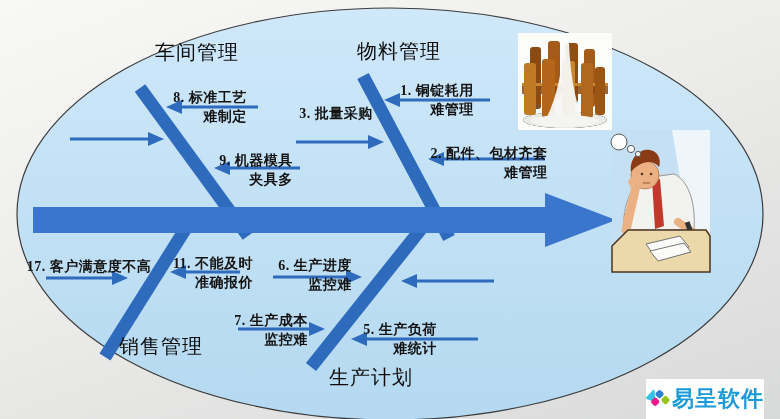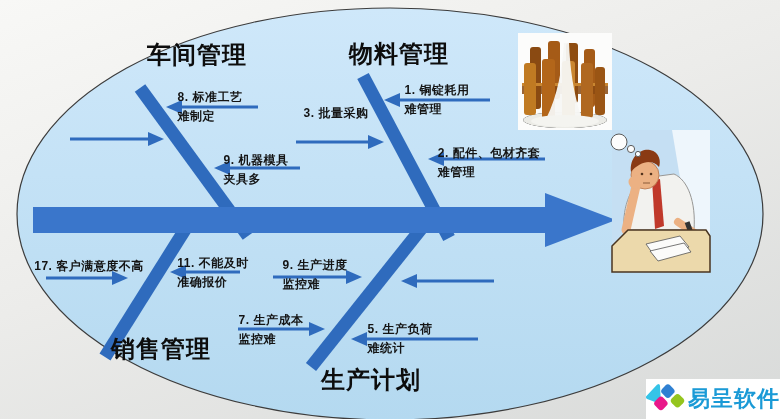--- a/index.html
+++ b/index.html
@@ -7,41 +7,42 @@
     position:relative;
     width:780px;height:419px;
     overflow:hidden;
     background:linear-gradient(160deg,#f8f8f6 0%,#ececea 45%,#d8dad9 100%);
     font-family:"Liberation Sans","DejaVu Sans",sans-serif;
   }
   .stage svg.canvas{position:absolute;left:0;top:0;}
   .cause{
     position:absolute;
     transform:translateX(-50%);
-    text-align:left;
+    text-align:right;
     white-space:pre-line;
-    font-size:12px;
+    font-size:14px;
     font-weight:bold;
     line-height:19px;
     color:#141414;
     letter-spacing:.5px;
+    font-family:Liberation Serif, serif;
   }
   .category{
     position:absolute;
     transform:translateX(-50%);
-    font-size:24px;
-    font-weight:bold;
+    font-size:20px;
+    font-weight:normal;
     color:#0d0d0d;
     letter-spacing:1px;
     white-space:nowrap;
   }
   .logo{
     position:absolute;
     left:646px;top:379px;
-    width:134px;height:40px;
+    width:118px;height:40px;
     background:#ffffff;
     display:flex;align-items:center;
   }
   .logo-text{
     font-size:22px;
     font-weight:bold;
     color:#1a9ad6;
     letter-spacing:1px;
     white-space:nowrap;
   }
@@ -172,21 +173,21 @@
   <div class="category" style="left:399px;top:38px">物料管理</div>
   <div class="category" style="left:371px;top:364px">生产计划</div>
 
   <div class="cause" style="left:437px;top:81px">1. 铜锭耗用
 难管理</div>
   <div class="cause" style="left:489px;top:144px">2. 配件、包材齐套
 难管理</div>
   <div class="cause" style="left:336px;top:104px">3. 批量采购</div>
   <div class="cause" style="left:400px;top:320px">5. 生产负荷
 难统计</div>
-  <div class="cause" style="left:315px;top:256px">9. 生产进度
+  <div class="cause" style="left:315px;top:256px">6. 生产进度
 监控难</div>
   <div class="cause" style="left:271px;top:311px">7. 生产成本
 监控难</div>
   <div class="cause" style="left:210px;top:88px">8. 标准工艺
 难制定</div>
   <div class="cause" style="left:256px;top:151px">9. 机器模具
 夹具多</div>
   <div class="cause" style="left:213px;top:254px">11. 不能及时
 准确报价</div>
   <div class="cause" style="left:89px;top:257px">17. 客户满意度不高</div>

